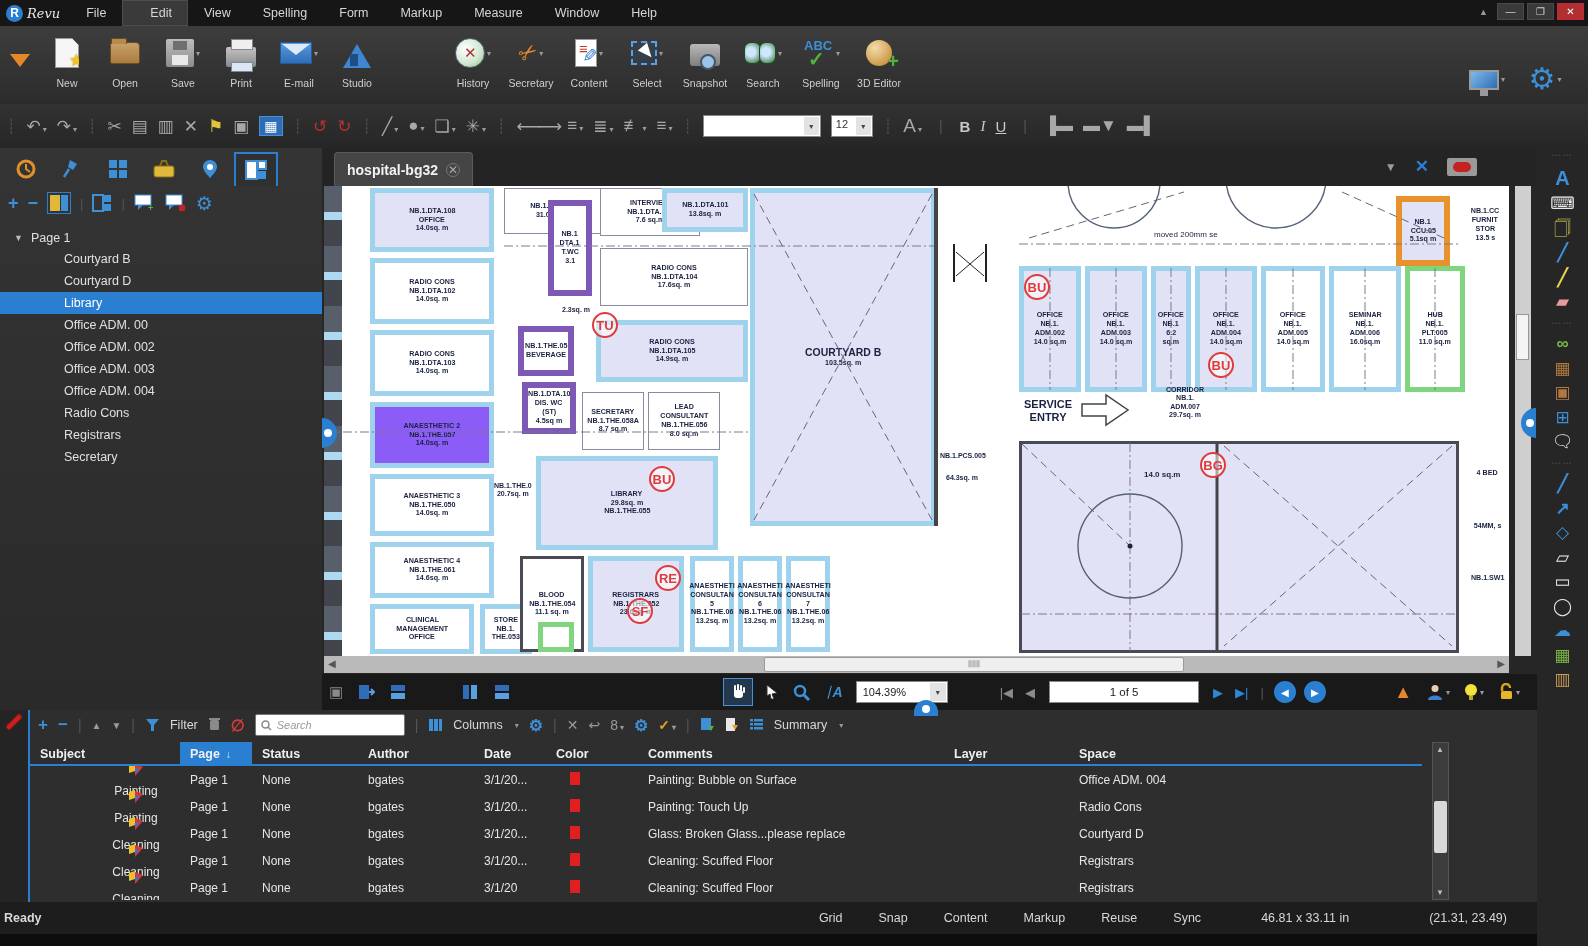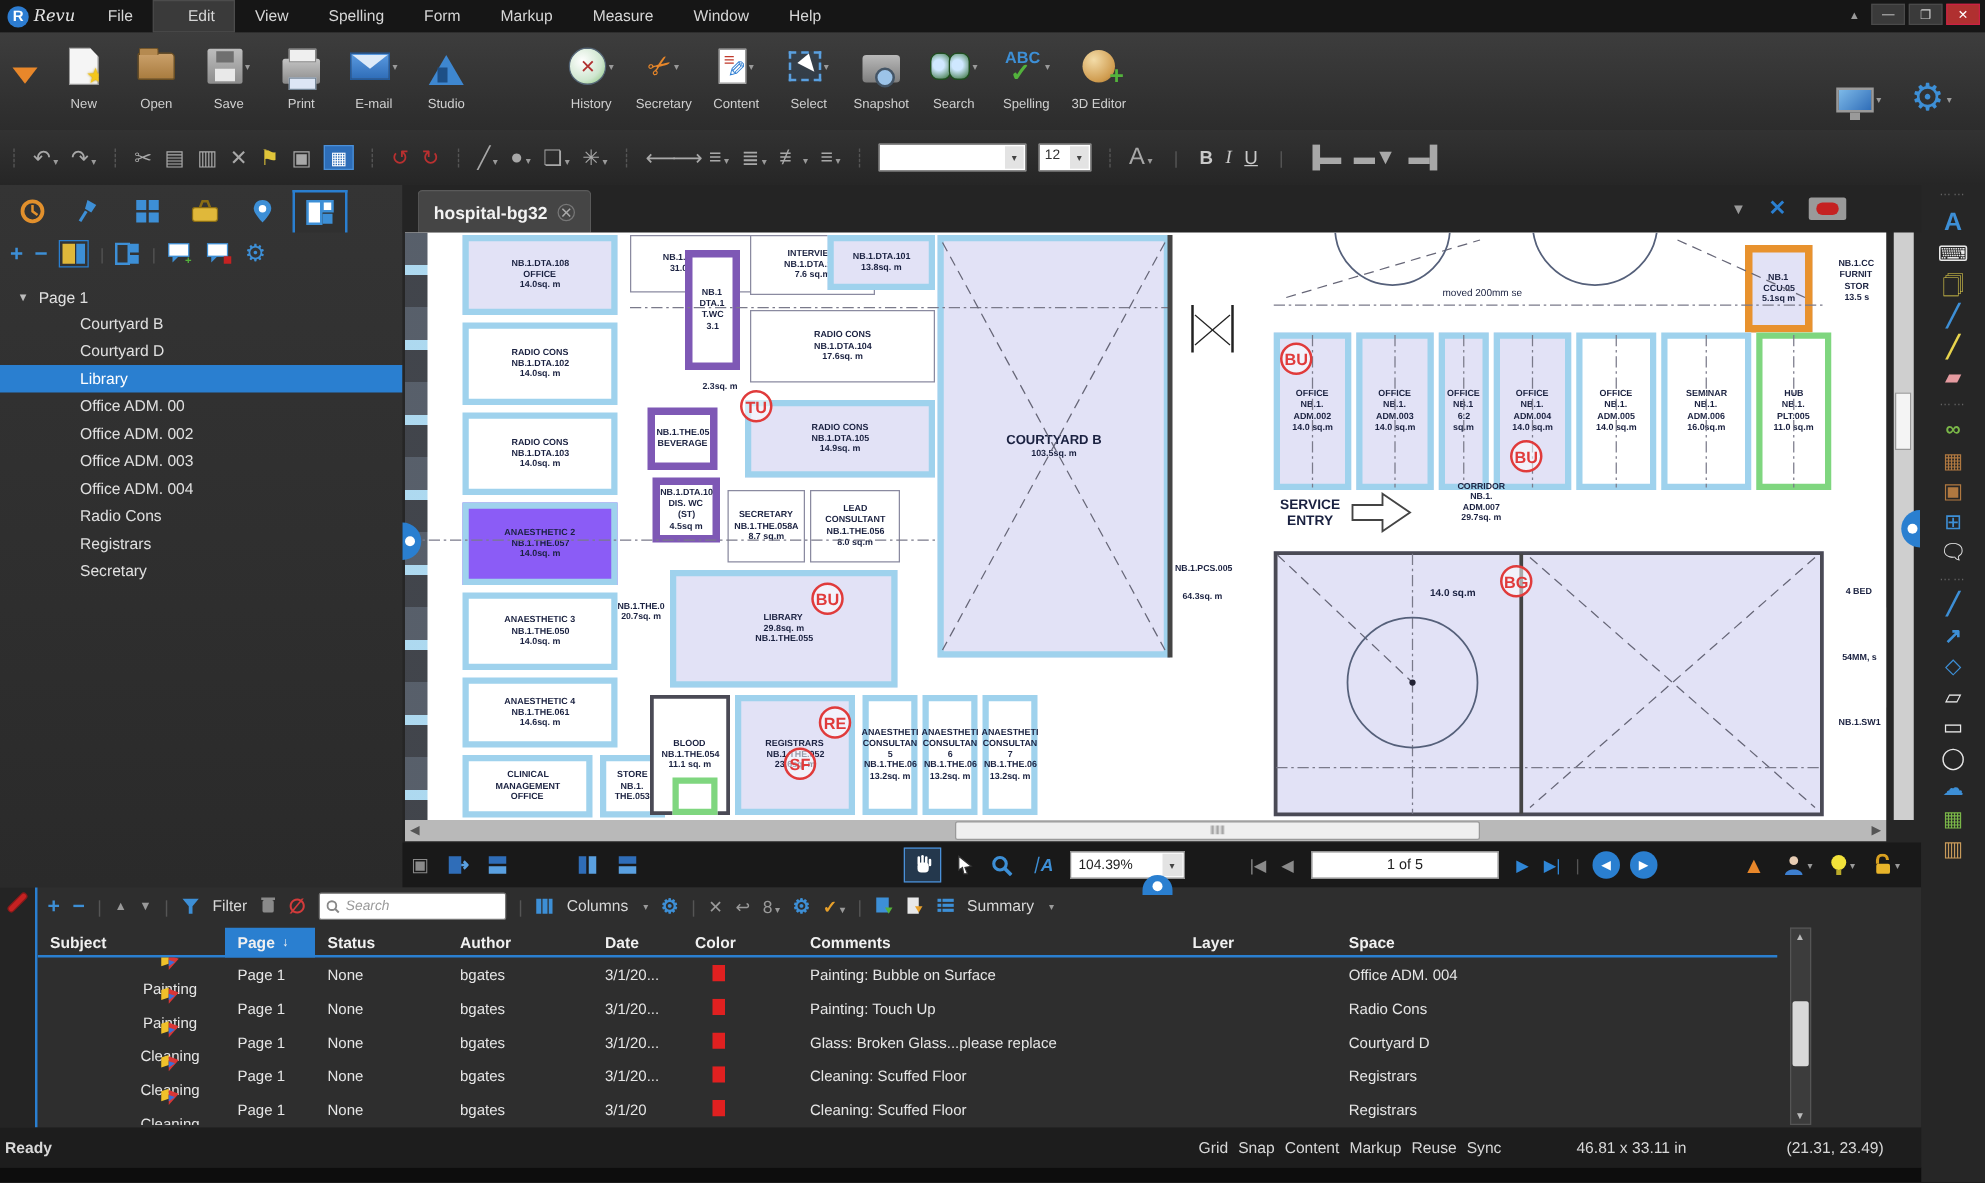--- a/index.html
+++ b/index.html
@@ -1114,21 +1114,21 @@
     <div id="mk-vscroll">
       <span class="a" style="top:2px">▲</span>
       <div class="thumb"></div>
       <span class="a" style="bottom:2px">▼</span>
     </div>
   </div>
 
   <div id="statusbar">
     <span class="ready">Ready</span>
     <div class="right">
-      <span id="sb-toggles" style="display:flex; gap:8px">
+      <span id="sb-toggles" style="display:flex; gap:36px">
           <span>Grid</span>
           <span>Snap</span>
           <span>Content</span>
           <span>Markup</span>
           <span>Reuse</span>
           <span>Sync</span>
         </span>
       <span class="dim">46.81 x 33.11 in</span>
       <span style="margin-left:60px">(21.31, 23.49)</span>
     </div>

